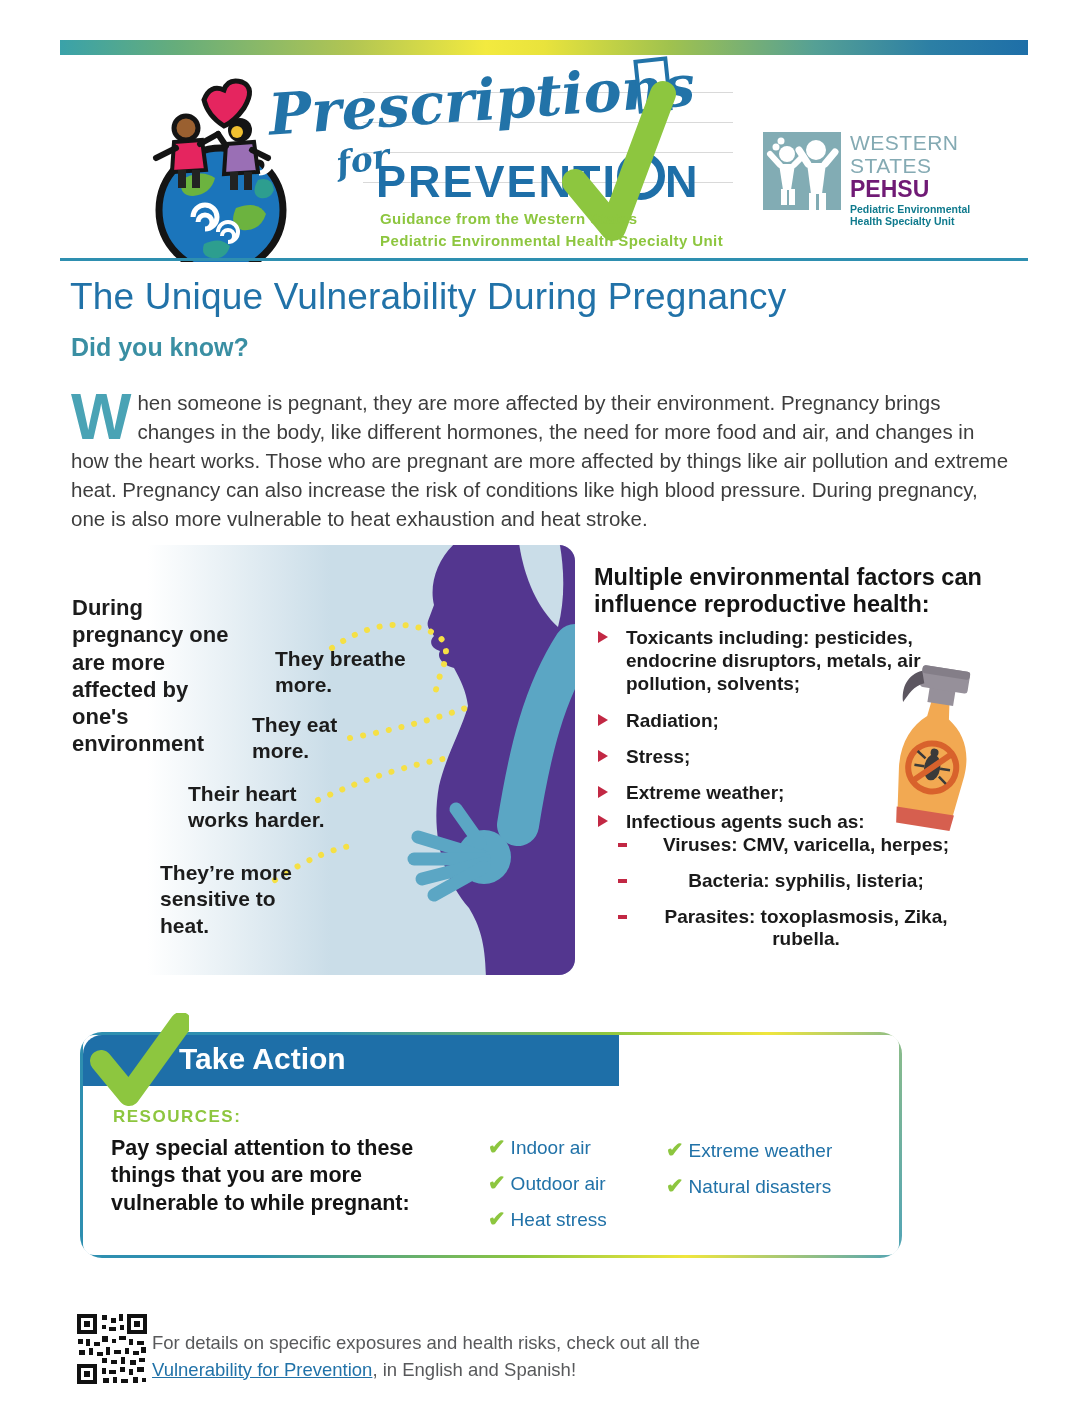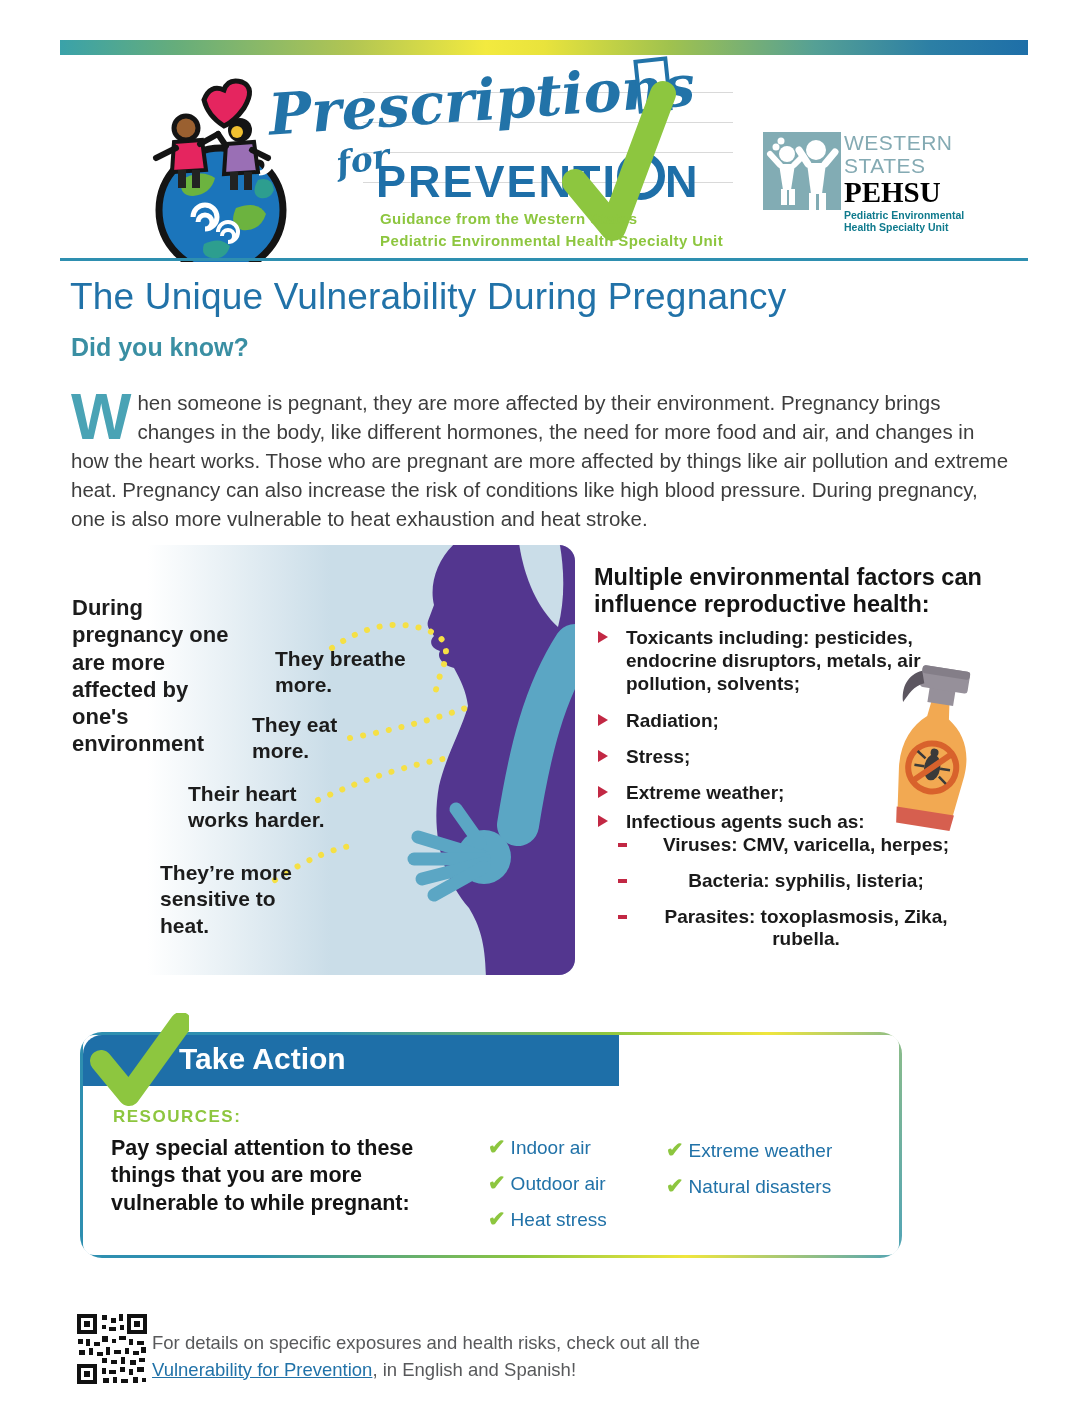--- a/index.html
+++ b/index.html
@@ -19,23 +19,23 @@
   #tofu-box{position:absolute;left:368px;top:-6px;width:26px;height:46px;border:4px solid #2273a8;transform:rotate(-6deg);}
   #for-word{position:absolute;left:68px;top:76px;font-family:"DejaVu Serif",serif;
     font-style:italic;font-weight:bold;font-size:33px;color:#2273a8;transform:rotate(-10deg);}
   #prevention-line{position:absolute;left:108px;top:88px;font-size:45px;font-weight:bold;
     letter-spacing:2px;color:#1e6fa8;white-space:nowrap;}
   #o-ring{display:inline-block;width:34px;height:34px;border:7px solid #1e6fa8;border-radius:50%;vertical-align:-3px;}
   #brand-check{position:absolute;left:293px;top:14px;width:115px;height:172px;}
   .tagline{position:absolute;left:112px;font-size:15px;font-weight:bold;color:#8dc63f;letter-spacing:.4px;}
 
   #pehsu{left:763px;top:132px;display:flex;align-items:flex-start;}
-  #pehsu-text{margin-left:3px;line-height:1;}
+  #pehsu-text{margin-left:9px;line-height:1;}
   .pehsu-region{font-size:21px;color:#84aab3;letter-spacing:.5px;line-height:1.08;}
-  .pehsu-acronym{font-size:29px;font-weight:bold;color:#000000;line-height:1.1;font-family:Liberation Serif, serif;}
+  .pehsu-acronym{font-size:23px;font-weight:bold;color:#701a75;line-height:1.1;}
   .pehsu-sub{font-size:10.5px;font-weight:bold;color:#0f7a8d;line-height:1.15;}
 
   
   #page-title{left:70px;top:276px;font-size:37px;color:#2172a8;letter-spacing:.2px;}
   #dyk-heading{left:71px;top:333px;font-size:25px;font-weight:bold;color:#3a8fa3;}
   #intro{left:71px;top:388px;width:942px;font-size:20.5px;color:#3d3d3d;line-height:1.42;}
   #dropcap{float:left;font-size:64px;line-height:50px;font-weight:bold;color:#4aa3b5;padding:4px 6px 0 0;}
 
   
   #info-panel{left:66px;top:545px;width:509px;height:430px;border-radius:16px;overflow:hidden;

